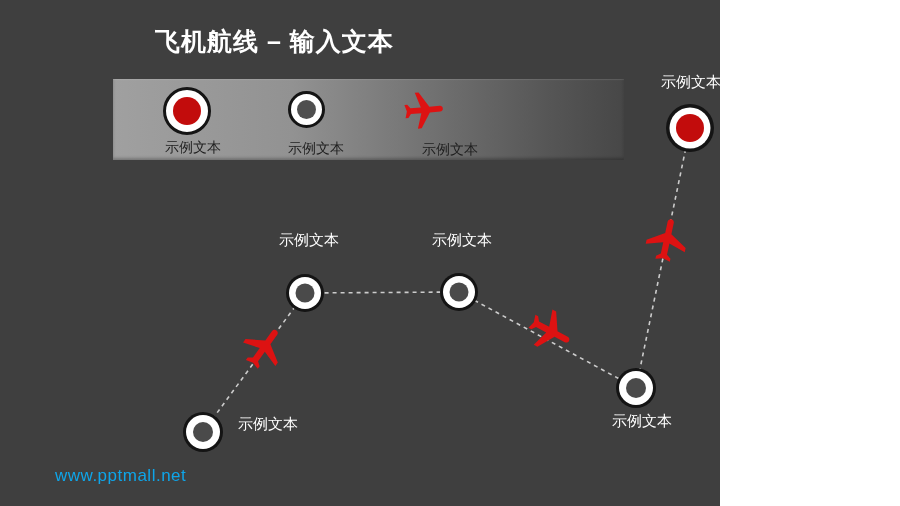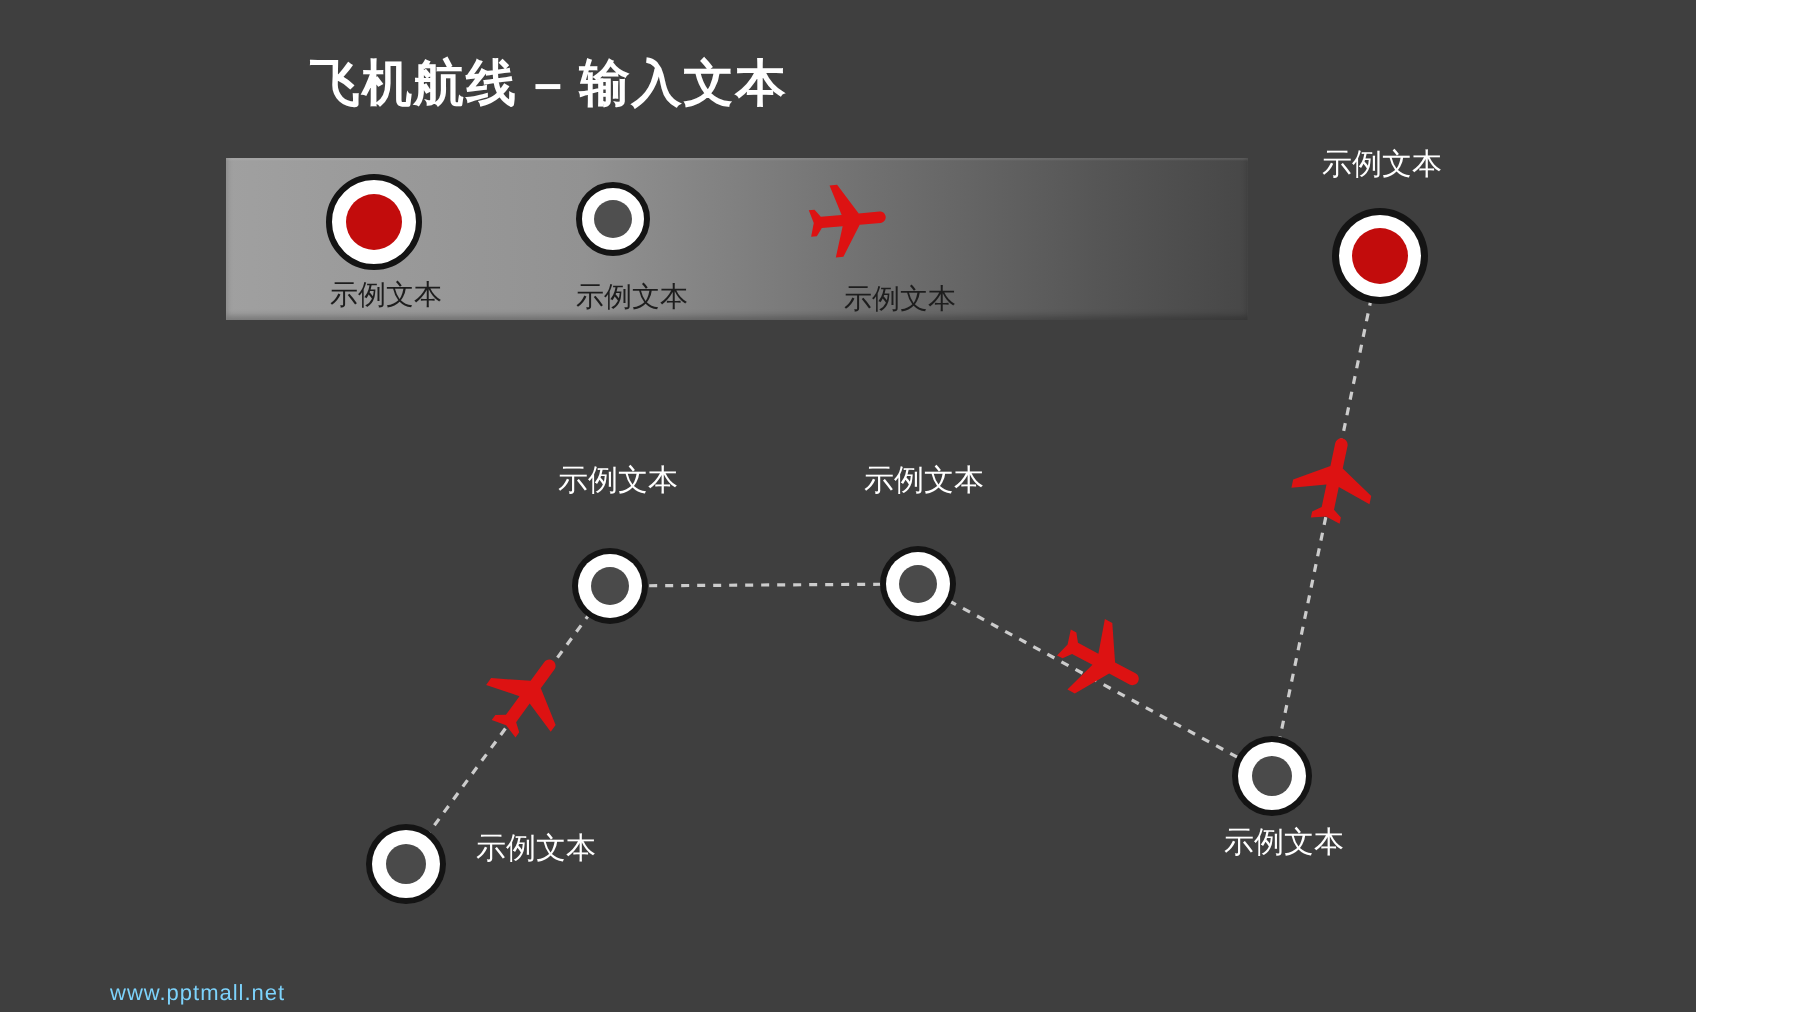--- a/index.html
+++ b/index.html
@@ -1,20 +1,20 @@
 <!DOCTYPE html>
 <html><head>
 <meta charset="utf-8">
 <style>
   * { margin:0; padding:0; box-sizing:border-box; }
   html,body { width:900px; height:506px; }
   body { font-family:"Liberation Sans","DejaVu Sans",sans-serif; }
 
   .slide {
-    position:relative; width:848px; height:506px;
+    position:relative; width:720px; height:506px;
     background:#3f3f3f; overflow:hidden;
   }
 
   
   .title {
     position:absolute; left:155px; top:25px;
     font-size:25px; font-weight:bold; color:#ffffff; letter-spacing:1px;
     white-space:nowrap;
   }
   .logo {
@@ -47,22 +47,22 @@
   
   .map-svg { position:absolute; left:0; top:0; width:900px; height:506px; }
   .map-label {
     position:absolute; transform:translateX(-50%);
     font-size:15px; color:#ffffff; white-space:nowrap;
   }
   .map-label.left-anchor { transform:none; }
 
   
   .footer-url {
-    position:absolute; left:55px; top:491px;
-    font-size:11px; color:#7dd3fc; letter-spacing:0.5px;
+    position:absolute; left:55px; top:466px;
+    font-size:17px; color:#0ea5e9; letter-spacing:0.5px;
   }
 </style>
 </head>
 <body>
 
 <div class="slide">
 
   <div class="title">飞机航线 – 输入文本</div>
 
   <div class="legend">

